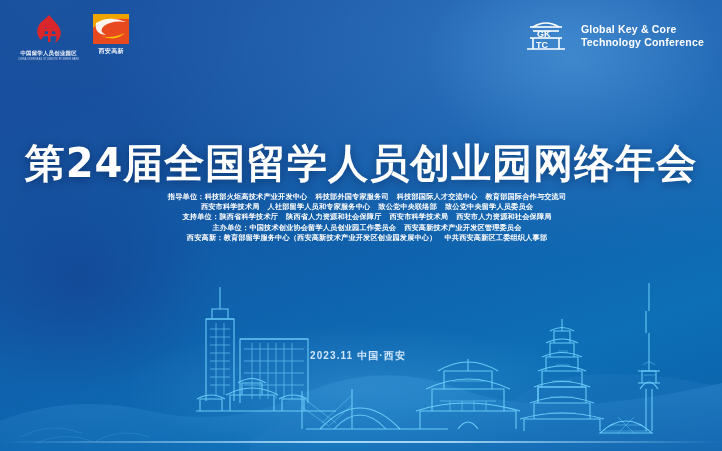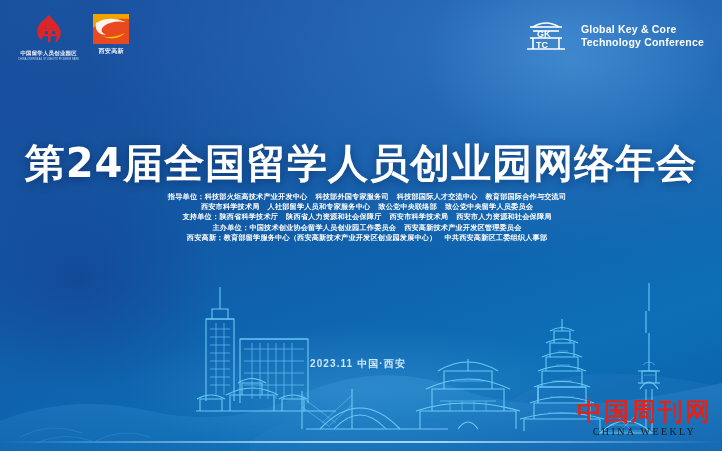--- a/index.html
+++ b/index.html
@@ -44,21 +44,21 @@
   }
 
   
   .orgs{position:absolute;left:12px;right:0;top:192px;text-align:center;color:#ffffff;}
   .org-line{font-size:7.2px;line-height:10.2px;letter-spacing:.15px;white-space:nowrap;font-weight:bold;}
   .org-line .lbl{letter-spacing:.2px;}
   .org-line .sep{display:inline-block;width:8px;}
 
   
   .date{position:absolute;left:0;right:6px;top:349px;text-align:center;
-    color:#cfe6fb;font-size:10px;letter-spacing:1.1px;font-weight:bold;margin-top:8px;}
+    color:#cfe6fb;font-size:10px;letter-spacing:1.1px;font-weight:bold;}
 
   
   .skyline{position:absolute;left:0;bottom:0;width:722px;height:180px;}
   .ground{position:absolute;left:0;bottom:8px;width:722px;height:2px;
     background:linear-gradient(90deg,rgba(150,215,255,0) 0%,rgba(190,230,255,.85) 45%,rgba(190,230,255,.85) 60%,rgba(150,215,255,0) 100%);}
 
   
   .watermark{position:absolute;right:10px;bottom:14px;text-align:center;}
   .wm-cn{color:#e2231a;font-size:25px;font-weight:bold;letter-spacing:2px;line-height:27px;
     font-family:"DejaVu Sans","Liberation Sans",sans-serif;}
@@ -271,18 +271,14 @@
       <path d="M20 166 q30 -16 62 -4"></path>
       <path d="M36 172 q28 -12 56 -2"></path>
       <path d="M96 170 q26 -14 54 -4"></path>
     </g>
 
     </svg>
     <div></div>
 
   <div class="ground"></div>
 
-  <div class="watermark">
-    <div class="wm-cn">中国周刊网</div>
-    <div class="wm-en">CHINA WEEKLY</div>
-  </div>
 
 </div>
 
 </body></html>

